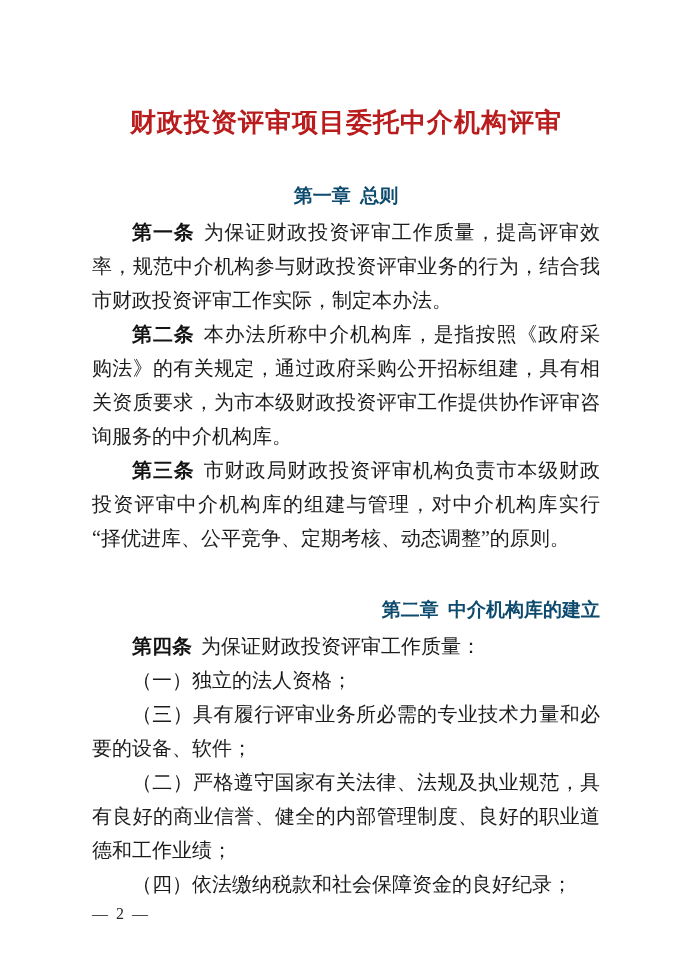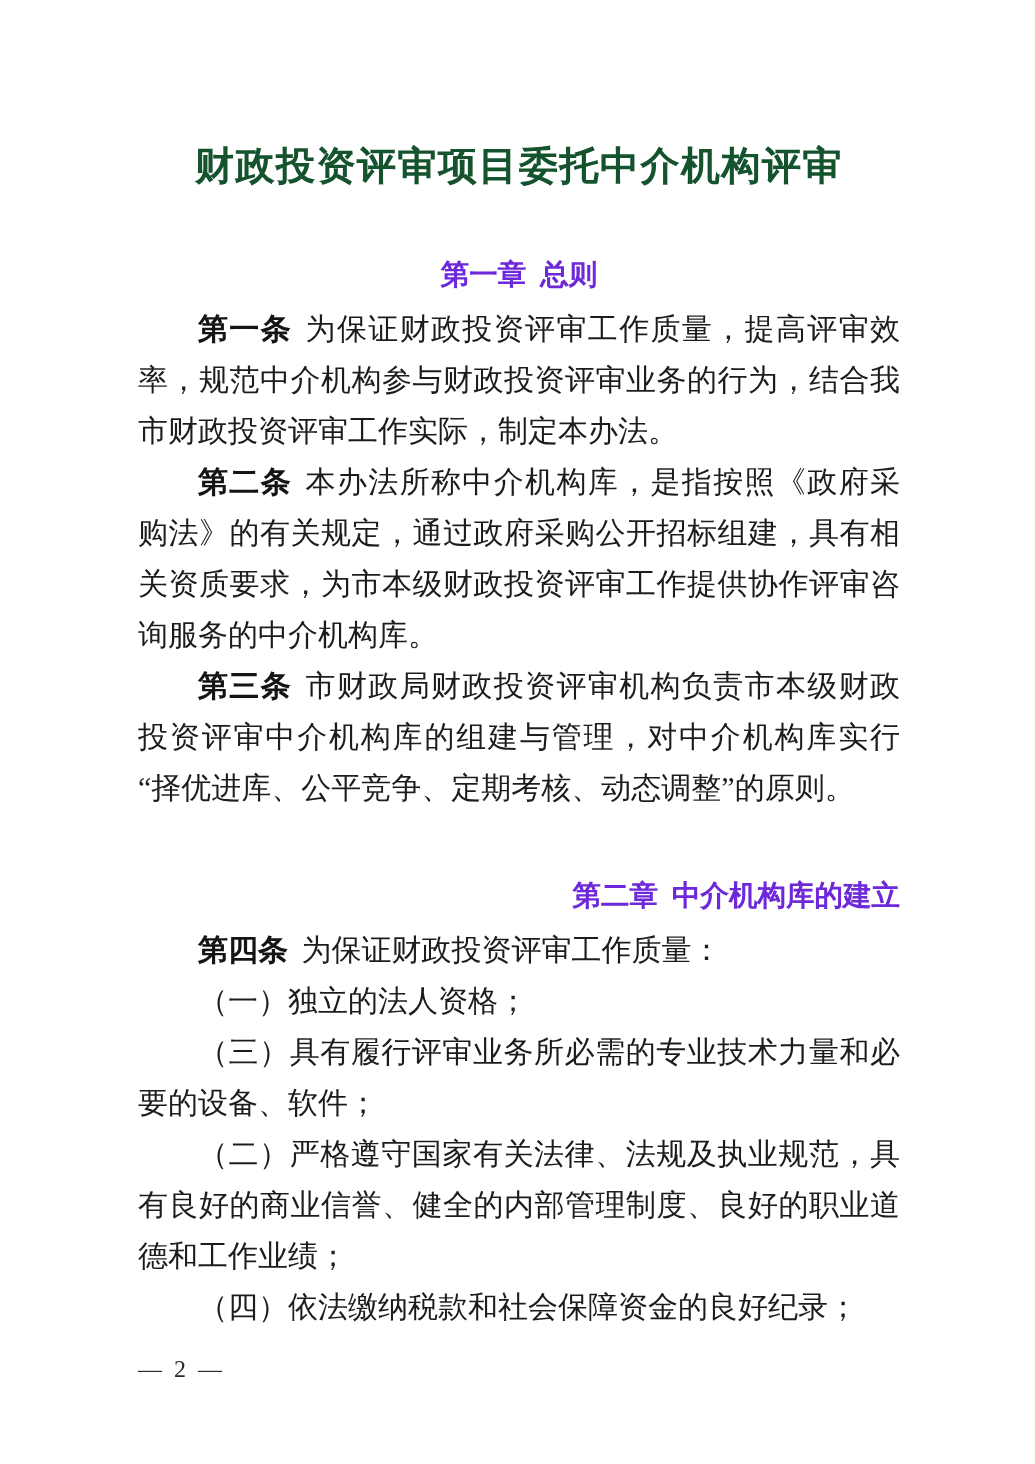--- a/index.html
+++ b/index.html
@@ -13,37 +13,37 @@
     height: 976px;
     background: #ffffff;
     color: #1c1c1c;
     overflow: hidden;
     box-sizing: border-box;
   }
   .content {
     padding: 91px 90px 0 92px;
   }
   .doc-title {
-    margin: 0;
+    margin: 12px;
     font-family: "Liberation Sans", "DejaVu Sans", sans-serif;
     font-weight: 700;
     font-size: 26px;
     line-height: 38px;
     text-align: center;
-    color: #14532d;
+    color: #b91c1c;
     letter-spacing: 1px;
   }
   .chapter-heading {
     margin: 42px 0 0 0;
     font-family: "Liberation Sans", "DejaVu Sans", sans-serif;
     font-weight: 700;
     font-size: 19px;
     line-height: 26px;
     text-align: center;
-    color: #6d28d9;
+    color: #0c4a6e;
     word-spacing: 4px;
   }
   .chapter-heading.second {
     text-align: right;
   }
   .para {
     margin: 0;
     font-family: "Liberation Serif", "DejaVu Serif", serif;
     font-size: 20px;
     line-height: 34px;

